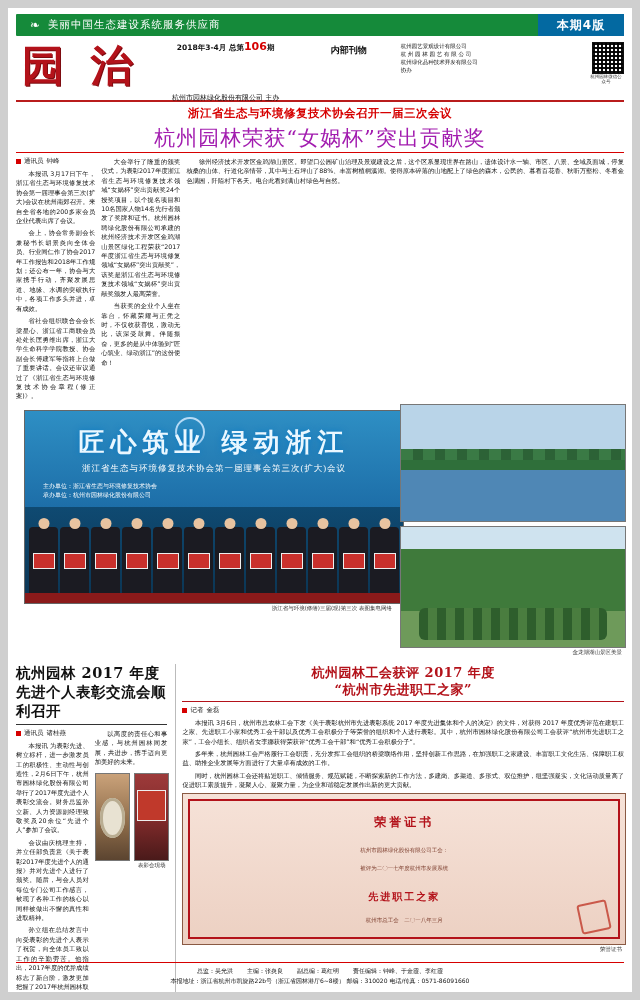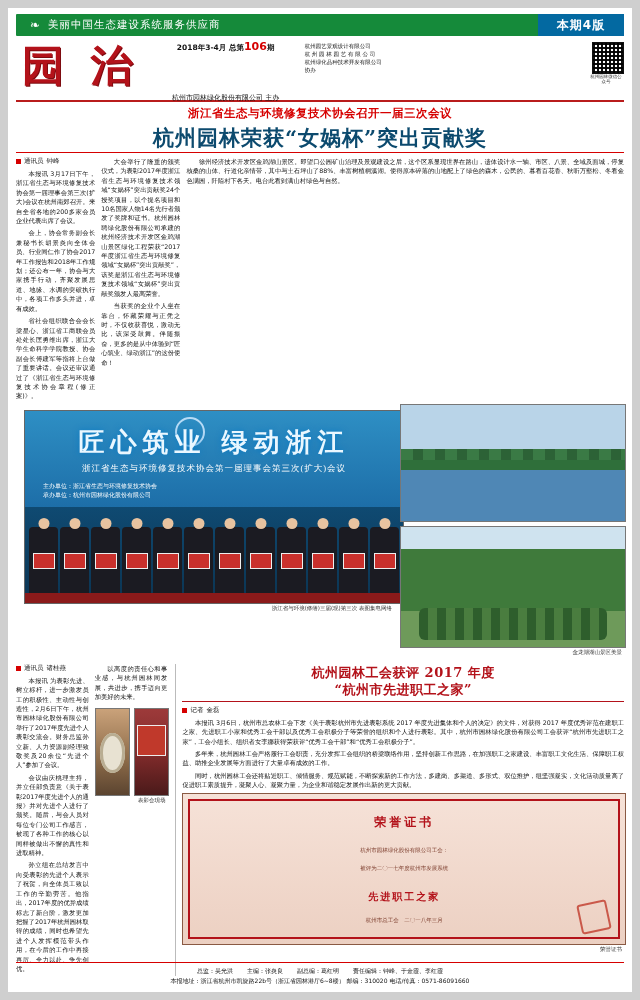--- a/index.html
+++ b/index.html
@@ -105,21 +105,21 @@
     margin:4px 8px 0 8px;
     text-align:center;
     border-bottom:1px solid #d60000;
     padding-bottom:0;
   }
   .kicker{
     color:#d60000;font-size:11.5px;font-weight:bold;letter-spacing:.5px;
     font-family:"DejaVu Sans","Liberation Sans",sans-serif;
   }
   .main-headline{
-    color:#0c4a6e;font-size:21px;font-weight:bold;letter-spacing:1px;
+    color:#a21caf;font-size:21px;font-weight:normal;letter-spacing:1px;
     margin-top:3px;
     font-family:"DejaVu Serif","Liberation Serif",serif;
   }
   
   .cols{
     display:flex;
     margin:4px 8px 0 8px;
     gap:6px;
   }
   .colA{width:186px;}
@@ -287,20 +287,23 @@
   </div>
 
   <div class="masthead">
     <div class="logo">园 治</div>
     <div class="mast-right">
       <div class="mast-col1">
         <div class="issue-line">
           <span>2018年3-4月 总第</span><span class="num">106</span><span>期</span>
         </div>
         <div class="org">杭州市园林绿化股份有限公司 主办</div>
+      </div>
+      <div class="mast-col2">
+        <div class="inner">内部刊物</div>
       </div>
       <div class="mast-col3">
         <div style="white-space:pre-line">杭州园艺景观设计有限公司
 杭 州 园 林 园 艺 有 限 公 司
 杭州绿化品种技术开发有限公司</div>
         <div>协办</div>
       </div>
       <div style="display:flex;flex-direction:column;align-items:center;">
         <div class="qr"></div>
         <div class="qr-cap">杭州园林微信公众号</div>
@@ -366,20 +369,21 @@
     <div style="flex:1 1 auto;">
       <div class="rphoto ph-pond"></div>
       <div class="spacer"></div>
       <div class="rphoto ph-garden"></div>
       <div class="cap">金龙湖湖山景区美景</div>
     </div>
   </div>
 
   <div class="sec2">
     <div class="left">
+      <div class="sub-headline">杭州园林 2017 年度先进个人表彰交流会顺利召开</div>
       <div class="two-col">
         <div class="c">
           <div class="byline">
             <span class="sq"></span>
             <span>通讯员</span>
             <span>诸桂燕</span>
           </div>
           <div class="para">本报讯  为表彰先进、树立标杆，进一步激发员工的积极性、主动性与创造性，2月6日下午，杭州市园林绿化股份有限公司举行了2017年度先进个人表彰交流会。财务总监孙立新、人力资源副经理致敬奖及20余位“先进个人”参加了会议。</div>
           <div class="para">会议由庆桃理主持，并立任部负责意《关于表彰2017年度先进个人的通报》并对先进个人进行了颁奖。随后，与会人员对每位专门公司工作感言，被现了各种工作的核心以同样被做出不懈的真性和进取精神。</div>
           <div class="para">孙立组在总结发言中向受表彰的先进个人表示了祝贺，向全体员工致以工作的辛勤劳苦。他指出，2017年度的优异成绩标志了新台阶，激发更加把握了2017年杭州园林取得的成绩，同时也希望先进个人发挥模范带头作用，在今后的工作中再接再厉、全力以赴、争先创优。</div>

